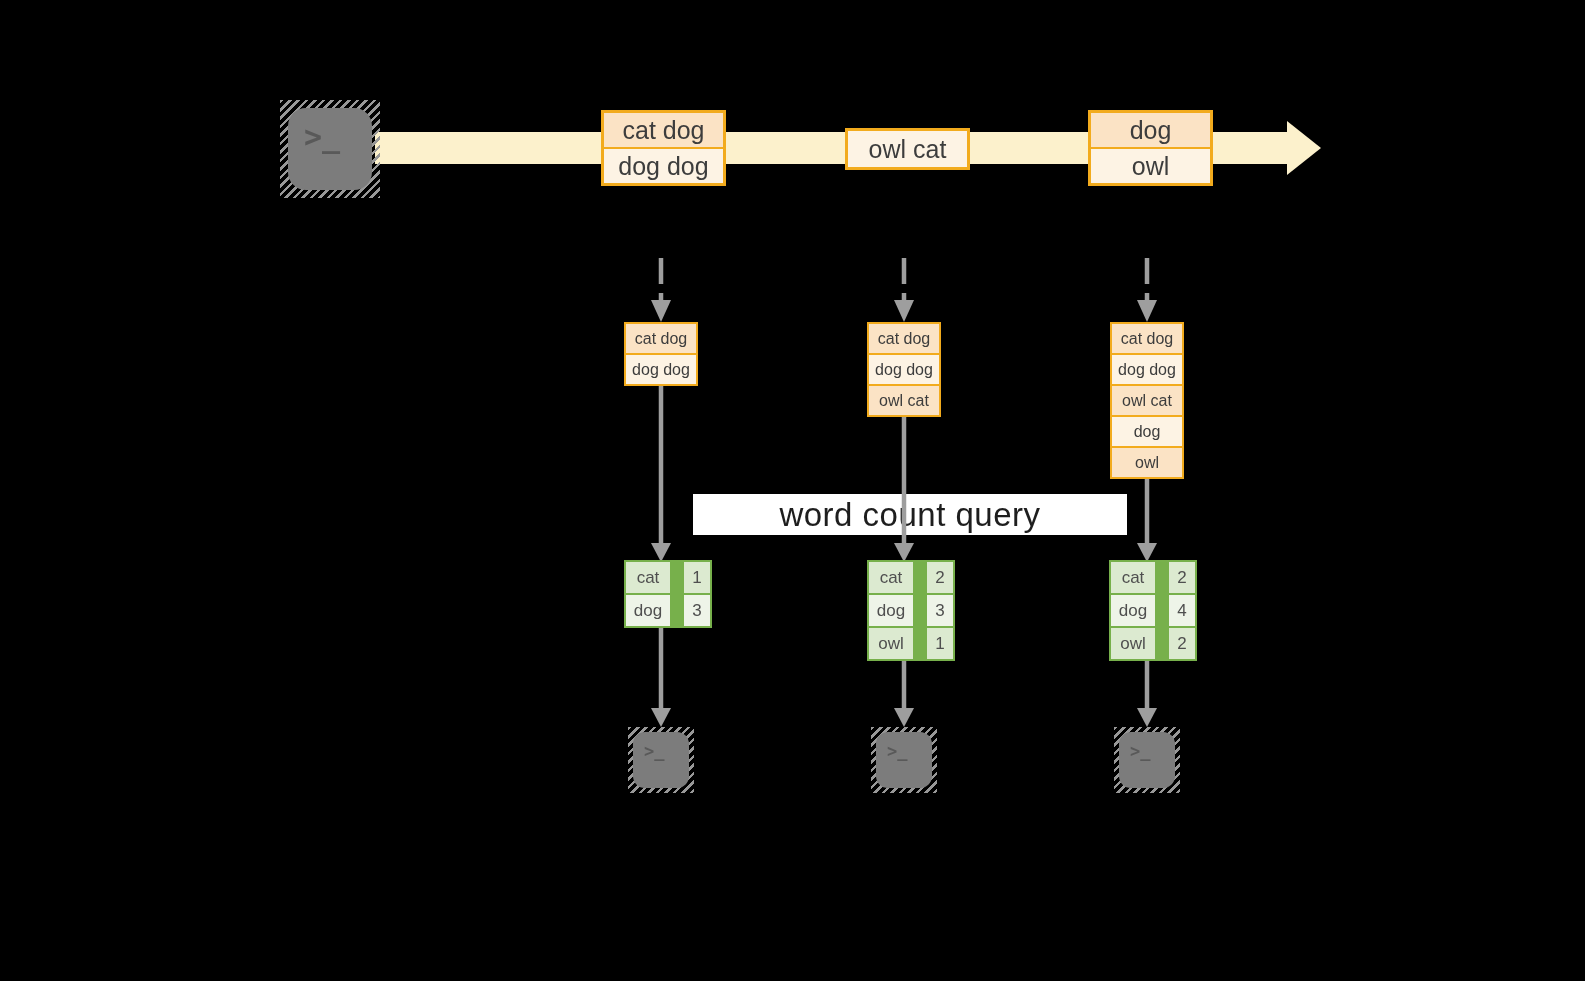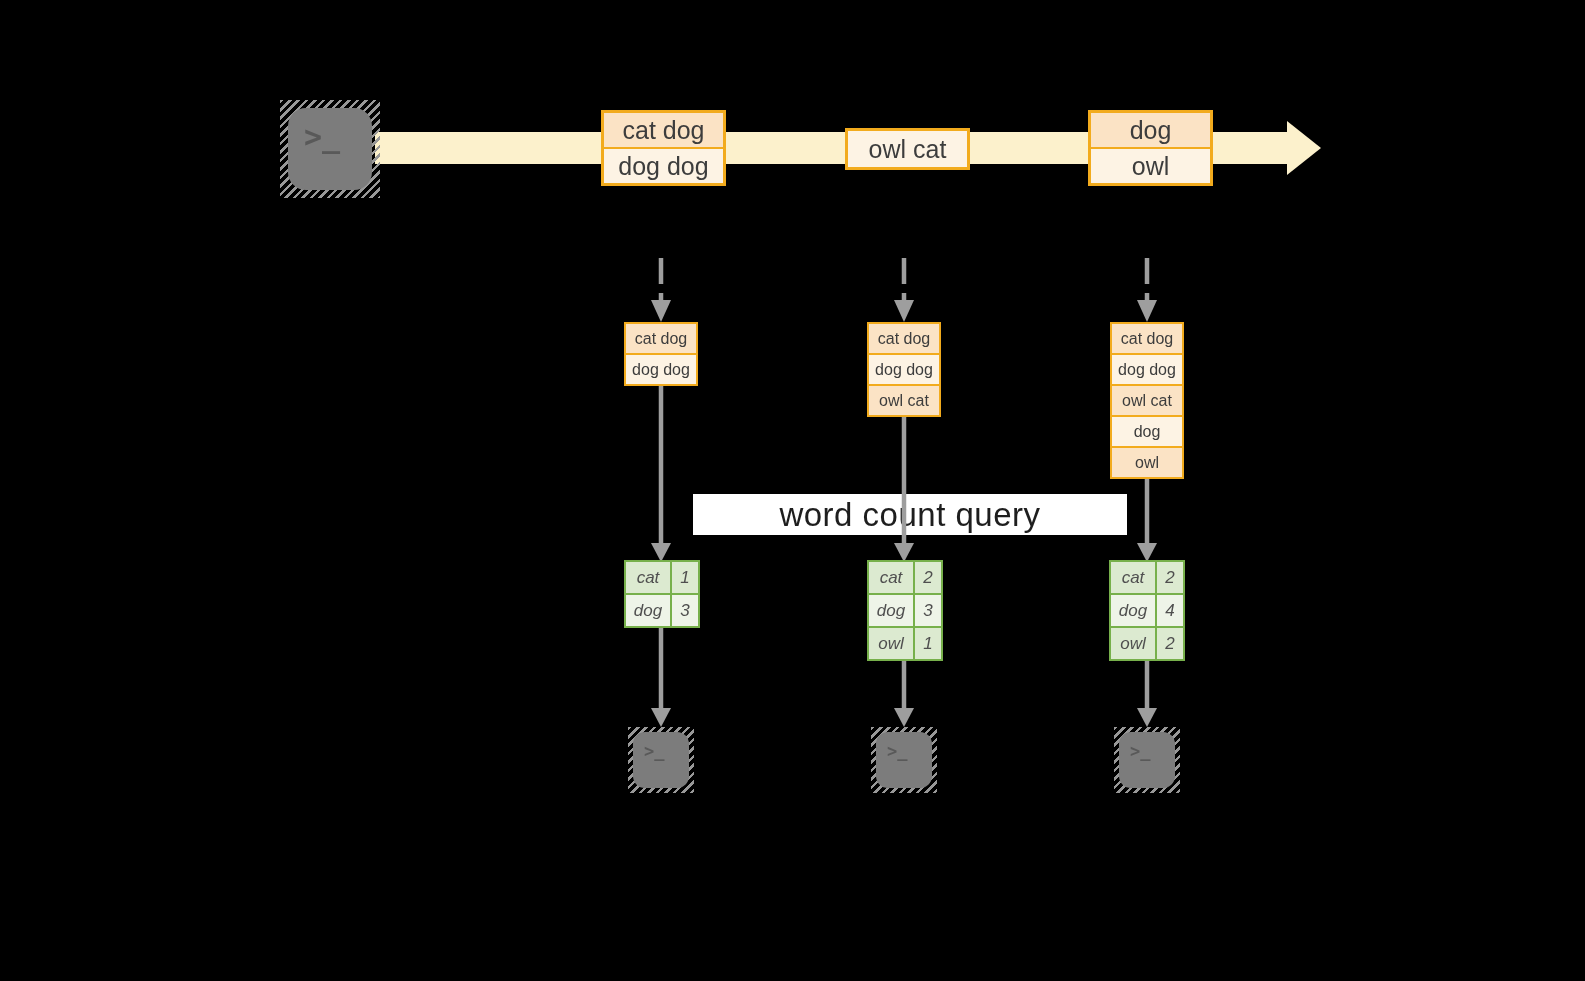--- a/index.html
+++ b/index.html
@@ -39,21 +39,21 @@
 
   .sbox{position:absolute;z-index:3;border:2px solid var(--box-border);background:var(--box-border);
     display:flex;flex-direction:column;gap:2px;}
   .sbox .row{width:70px;height:29px;line-height:29px;text-align:center;font-size:16px;color:var(--text-dark);}
   .sbox .row:nth-child(odd){background:var(--fill-peach);}
   .sbox .row:nth-child(even){background:var(--fill-cream);}
 
   
   .gtable{position:absolute;z-index:3;border:2px solid var(--green-border);background:var(--green-border);
     display:flex;flex-direction:column;gap:2px;}
-  .gtable .trow{display:flex;gap:2px;font-style:italic;}
+  .gtable .trow{display:flex;gap:14px;}
   .gtable .wcell{width:44px;height:31px;line-height:31px;text-align:center;font-size:17px;color:var(--table-text);}
   .gtable .ccell{width:26px;height:31px;line-height:31px;text-align:center;font-size:17px;color:var(--table-text);}
   .gtable .trow:nth-child(odd) .wcell,.gtable .trow:nth-child(odd) .ccell{background:var(--fill-green);}
   .gtable .trow:nth-child(even) .wcell,.gtable .trow:nth-child(even) .ccell{background:var(--fill-green-light);}
 
   
   .term{position:absolute;z-index:3;background:repeating-linear-gradient(135deg,#989898 0 2.5px,transparent 2.5px 6px);}
   .term .inner{position:absolute;background:var(--terminal-gray);}
   .term-lg{left:280px;top:100px;width:100px;height:98px;}
   .term-lg .inner{inset:8px;border-radius:18px;}

